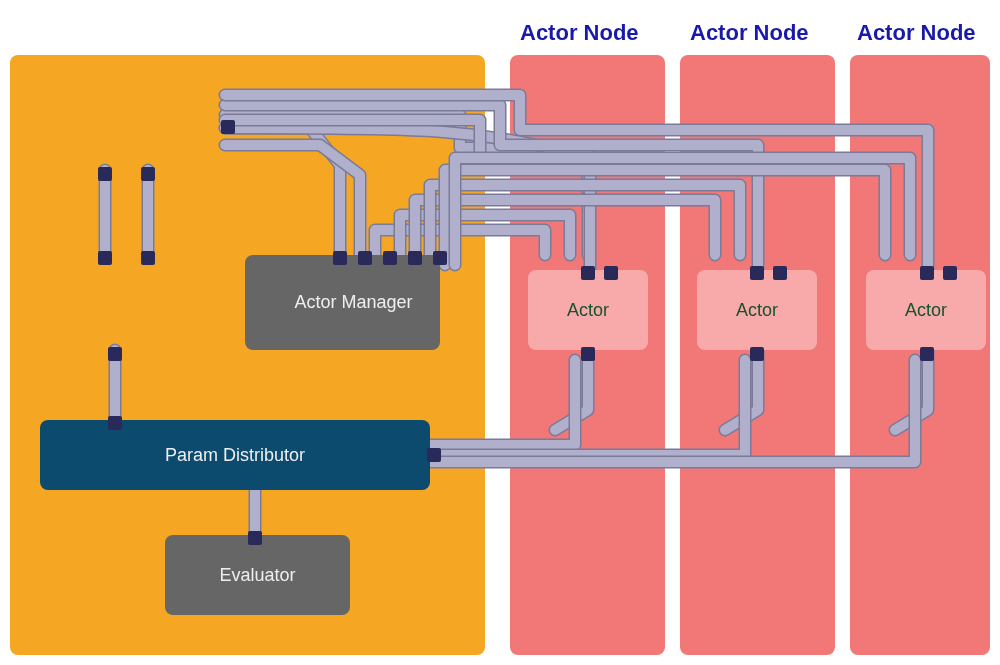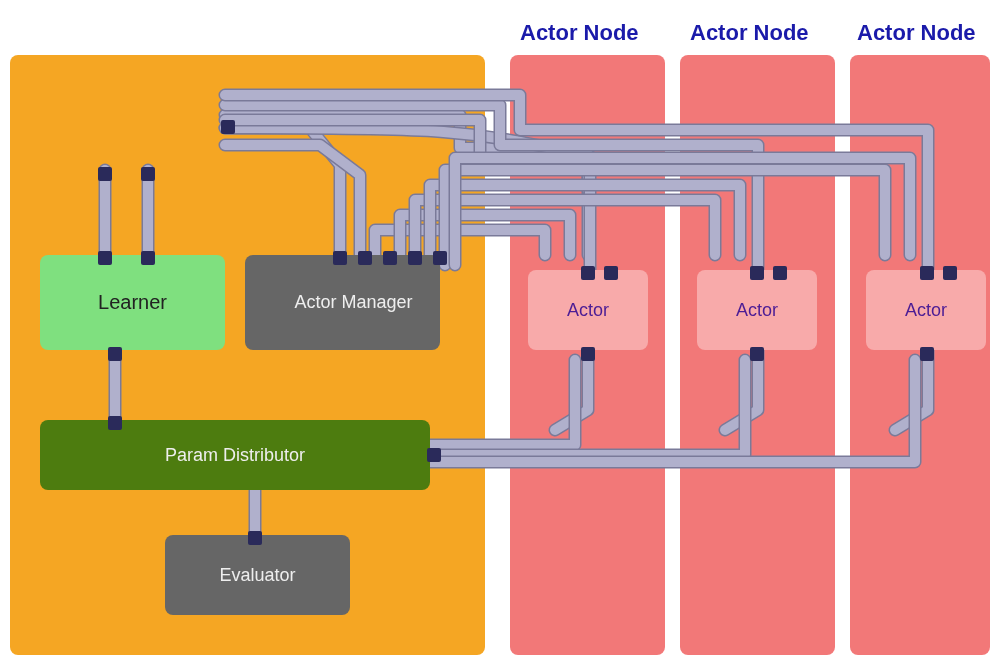--- a/index.html
+++ b/index.html
@@ -108,39 +108,39 @@
       background: #666666;
       color: #eee;
       font-size: 18px;
       padding-left: 22px;
     }
     .param-distributor {
       left: 40px;
       top: 420px;
       width: 390px;
       height: 70px;
-      background: #4d7c0f;
+      background: #0c4a6e;
       color: #eee;
       font-size: 18px;
     }
     .evaluator {
       left: 165px;
       top: 535px;
       width: 185px;
       height: 80px;
       background: #666666;
       color: #eee;
       font-size: 18px;
     }
     
     .actor-box {
       width: 120px;
       height: 80px;
       background: #F8AAAA;
-      color: #4c1d95;
+      color: #14532d;
       font-size: 18px;
       border-radius: 8px;
       position: absolute;
     }
     .actor-1 { left: 528px; top: 270px; }
     .actor-2 { left: 697px; top: 270px; }
     .actor-3 { left: 866px; top: 270px; }
 
     
     .pin {
@@ -248,23 +248,20 @@
 
     <path class="wire-outline" d="M 430 455 L 745 455 L 745 415 L 745 360"></path>
     <path class="wire" d="M 430 455 L 745 455 L 745 415 L 745 360"></path>
 
     <path class="wire-outline" d="M 430 462 L 915 462 L 915 415 L 915 360"></path>
     <path class="wire" d="M 430 462 L 915 462 L 915 415 L 915 360"></path>
 
   </svg>
 
 
-  <div class="box learner">
-    <span>Learner</span>
-  </div>
 
   <div class="box actor-manager">
     <span>Actor Manager</span>
   </div>
 
   <div class="box param-distributor">
     <span>Param Distributor</span>
   </div>
 
   <div class="box evaluator">

